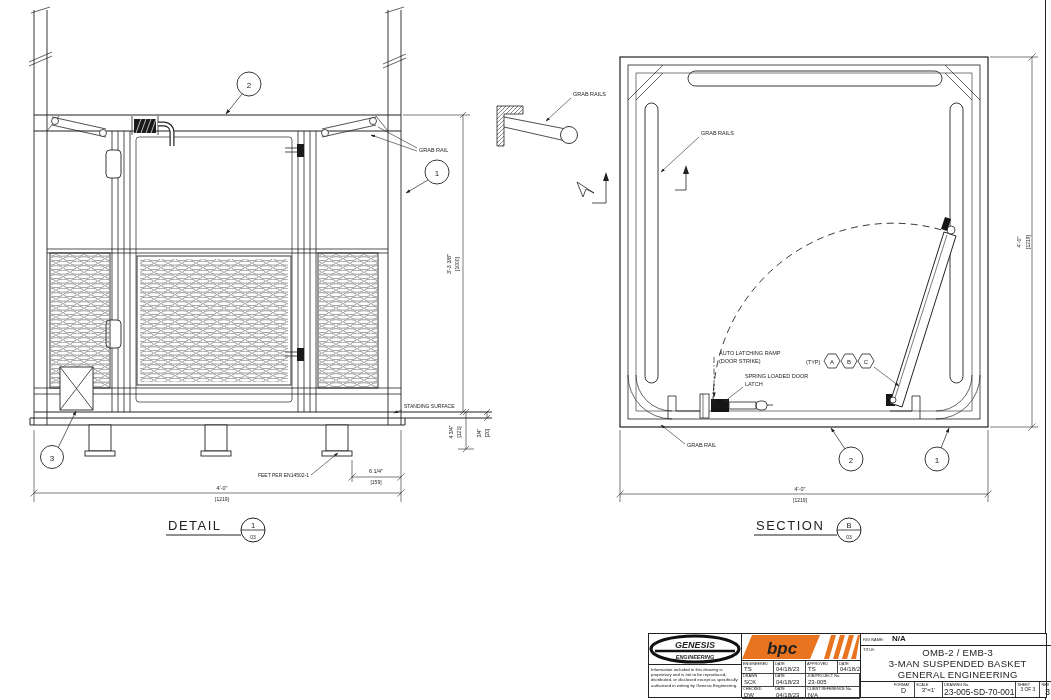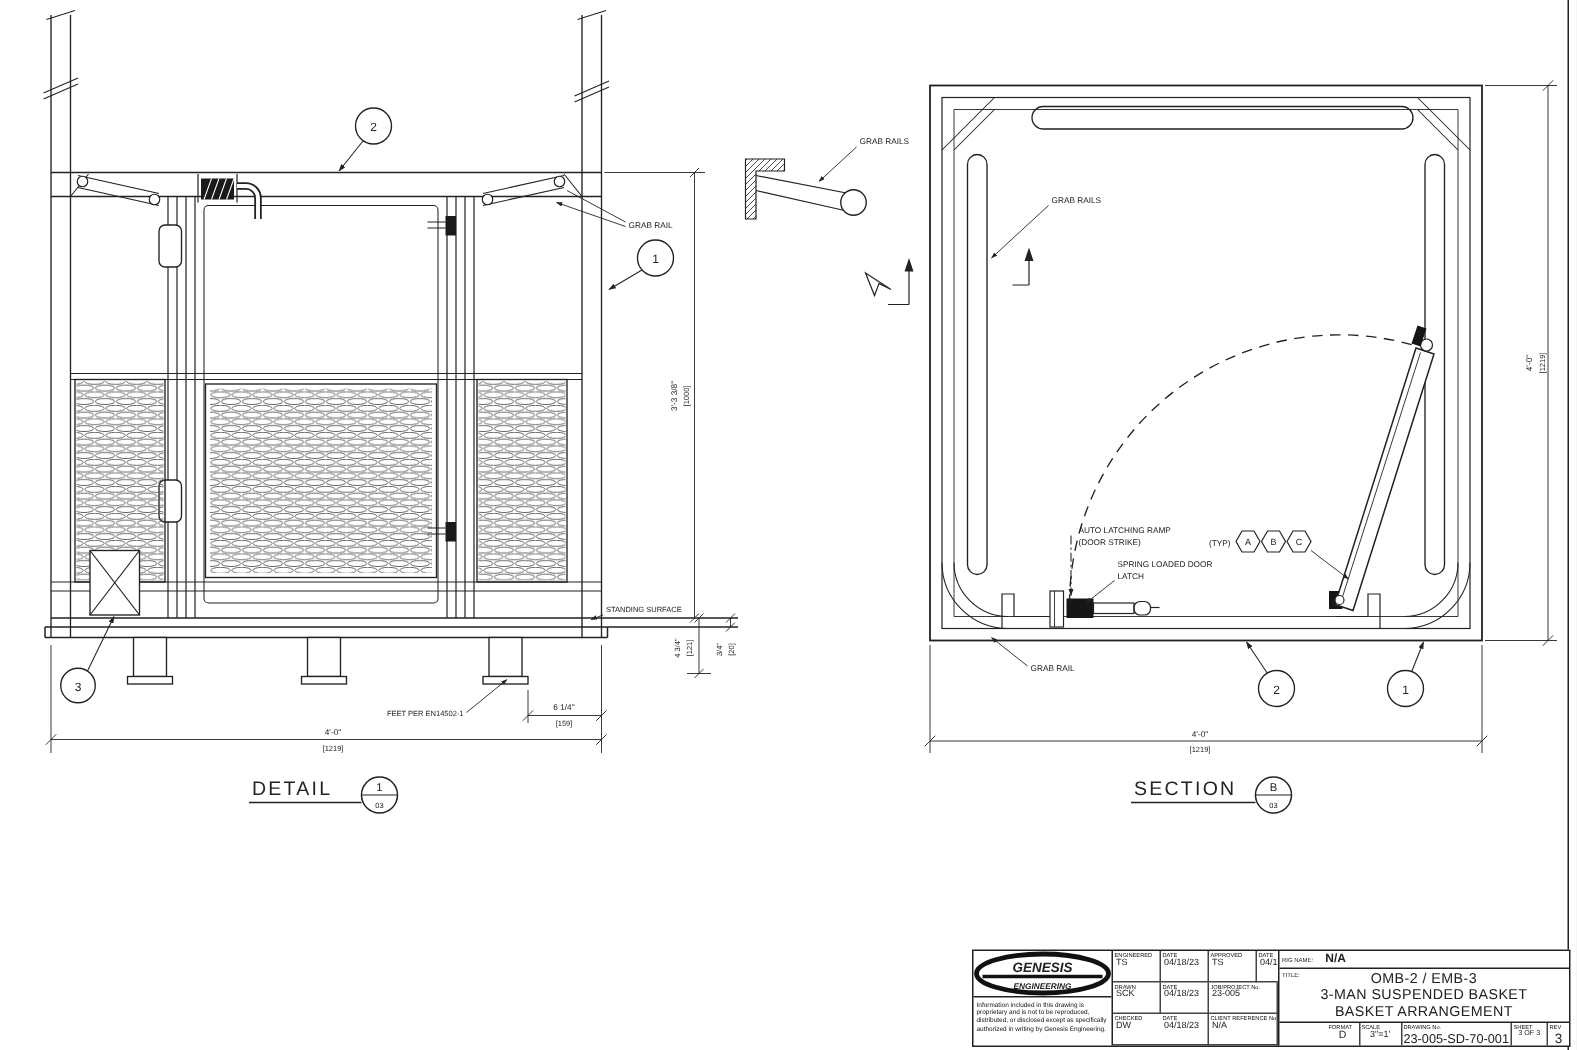--- a/index.html
+++ b/index.html
@@ -320,20 +320,30 @@
         <ellipse cx="46" cy="15" rx="44" ry="13" fill="none" stroke="#111" stroke-width="3.2"></ellipse>
         <path d="M6,17 H86" stroke="#111" stroke-width="2.4"></path>
         <text x="46" y="14" font-size="9" font-weight="bold" font-style="italic" text-anchor="middle" fill="#111">GENESIS</text>
         <text x="46" y="25" font-size="5.5" font-weight="bold" font-style="italic" text-anchor="middle" fill="#111">ENGINEERING</text>
       </svg>
     </div>
     <div class="tb-disclaimer">Information included in this drawing is proprietary and is not to be reproduced, distributed, or disclosed except as specifically authorized in writing by Genesis Engineering.</div>
   </div>
 
   <div class="col2">
+    <div class="tb-bpc-cell">
+      <svg width="118" height="26" viewBox="0 0 118 26">
+        <polygon points="10,1 78,1 68,25 0,25" fill="#e87420"></polygon>
+        <text x="40" y="20" font-size="17" font-weight="bold" font-style="italic" text-anchor="middle" fill="#ffffff">bpc</text>
+        <polygon points="82,25 89,1 94,1 87,25" fill="#e87420"></polygon>
+        <polygon points="91,25 98,1 103,1 96,25" fill="#e87420"></polygon>
+        <polygon points="100,25 107,1 112,1 105,25" fill="#e87420"></polygon>
+        <polygon points="109,25 116,1 118,1 114,25" fill="#e87420"></polygon>
+      </svg>
+    </div>
     <div class="tb-apptable">
       <div class="cell">
         <span class="lbl">ENGINEERED</span>
             <span class="val">TS</span>
       </div>
       <div class="cell">
         <span class="lbl">DATE</span>
             <span class="val">04/18/23</span>
       </div>
       <div class="cell">
@@ -373,21 +383,21 @@
 
   <div class="col3">
     <div class="tb-rig">
       <span class="rig-lbl">RIG NAME:</span>
       <span class="rig-val">N/A</span>
     </div>
     <div class="tb-title">
       <span class="title-lbl">TITLE:</span>
       <span class="tline">OMB-2 / EMB-3</span>
       <span class="tline">3-MAN SUSPENDED BASKET</span>
-      <span class="tline">BASKET ARRANGEMENT</span>
+      <span class="tline">GENERAL ENGINEERING</span>
     </div>
     <div class="tb-bottom">
       <div class="bcell" style="width:22px">
         <span class="lbl">FORMAT</span>
         <span class="bval" style="font-size:7px">D</span>
       </div>
       <div class="bcell" style="width:28px">
         <span class="lbl">SCALE</span>
         <span class="bval" style="font-size:6px">3"=1'</span>
       </div>

